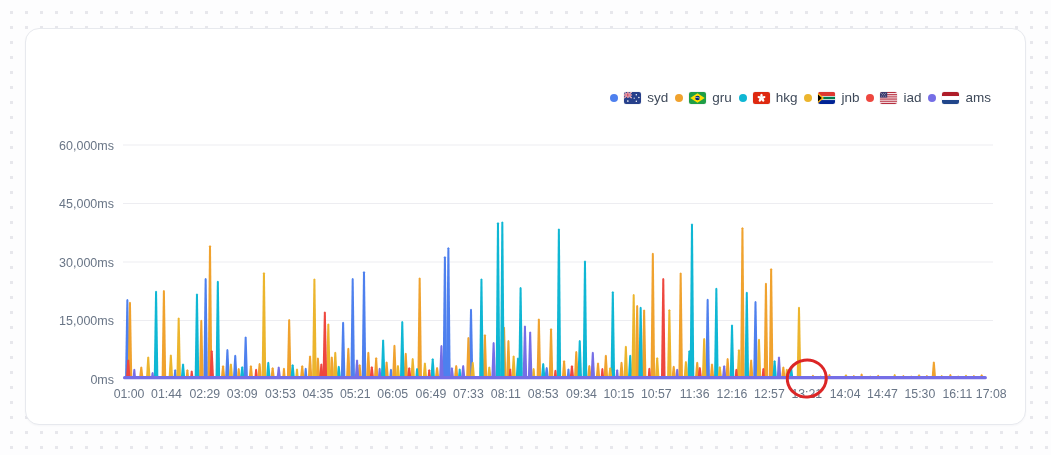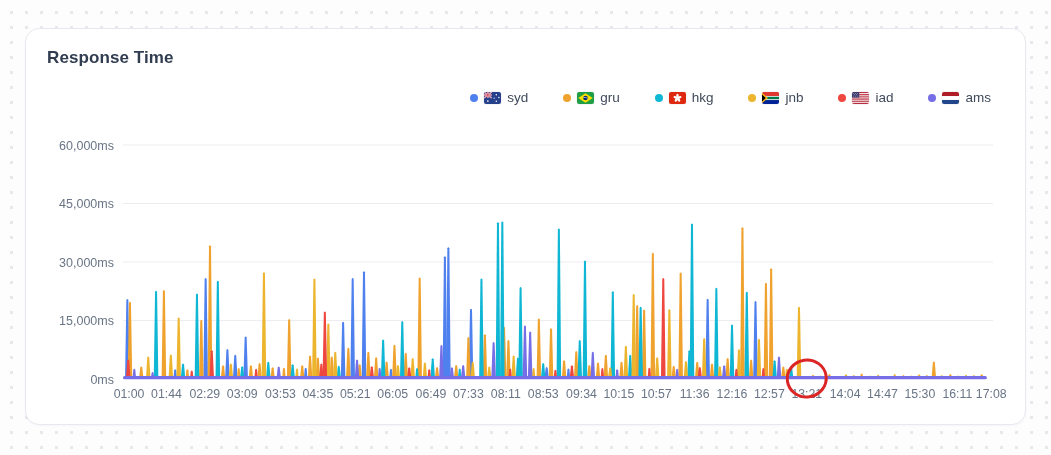--- a/index.html
+++ b/index.html
@@ -13,21 +13,21 @@
   .card{
     position:absolute;left:25px;top:28px;width:1001px;height:397px;
     box-sizing:border-box;background:#ffffff;border:1px solid #e7e9ee;
     border-radius:14px;box-shadow:0 1px 2px rgba(20,30,50,.03);
   }
   .card-title{
     position:absolute;left:21px;top:19px;font-size:17px;font-weight:700;
     color:#303c50;letter-spacing:.1px;
   }
   .legend{
-    position:absolute;top:61px;right:34px;display:flex;align-items:center;gap:35px;
+    position:absolute;top:61px;right:34px;display:flex;align-items:center;gap:7px;
   }
   .legend-item{display:flex;align-items:center;gap:6px;cursor:pointer;}
   .legend-dot{width:8px;height:8px;border-radius:50%;flex:0 0 auto;}
   .legend-flag{width:17px;height:12px;border-radius:2px;overflow:hidden;
     box-shadow:0 0 0 .5px rgba(0,0,0,.08);flex:0 0 auto;display:block;}
   .legend-label{font-size:13.5px;color:#3f4a5a;}
   .chart-wrap{position:absolute;left:0;top:12px;width:1001px;height:397px;}
   svg text{font-family:"Liberation Sans",sans-serif;}
 </style>
 </head>
@@ -270,21 +270,20 @@
           <path d="M 564.5 338 L 565.8 311.7 Q 566.8 309.7 567.8 311.7 L 569.0999999999999 338 Z"></path>
           <path d="M 589.36 338 L 590.16 329.25 Q 591.16 327.25 592.16 329.25 L 592.9599999999999 338 Z"></path>
           <path d="M 649.3900000000001 338 L 650.19 328.86 Q 651.19 326.86 652.19 328.86 L 652.99 338 Z"></path>
           <path d="M 695.87 338 L 697.17 325.35 Q 698.17 323.35 699.17 325.35 L 700.4699999999999 338 Z"></path>
           <path d="M 750.6800000000001 338 L 751.98 316.38 Q 752.98 314.38 753.98 316.38 L 755.28 338 Z"></path>
         </g>
         <rect x="97" y="335.1" width="863.91" height="3.2" rx="1.6" fill="#756ee6"></rect>
         <ellipse cx="780.82" cy="337.5" rx="19.5" ry="18.5" fill="none" stroke="#dc2626" stroke-width="3" transform="rotate(-8 780.82 338)"></ellipse>
       </svg>
   </div>
-  <div class="card-title">Response Time</div>
   <div class="legend" id="legend">
       <div class="legend-item">
         <span class="legend-dot" style="background: rgb(78, 128, 238);"></span>
         <svg class="legend-flag" viewBox="0 0 20 14" preserveAspectRatio="none">
           <rect width="20" height="14" fill="#27408b"></rect>
           <path d="M0 0L9 7M9 0L0 7" stroke="#fff" stroke-width="1.6"></path>
           <path d="M0 0L9 7M9 0L0 7" stroke="#c8102e" stroke-width="0.7"></path>
           <rect x="3.6" width="1.8" height="7" fill="#fff"></rect>
           <rect y="2.6" width="9" height="1.8" fill="#fff"></rect>
           <rect x="4.1" width="0.9" height="7" fill="#c8102e"></rect>

